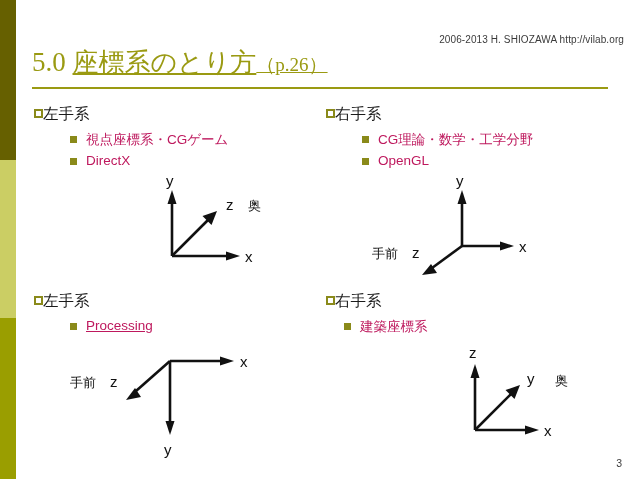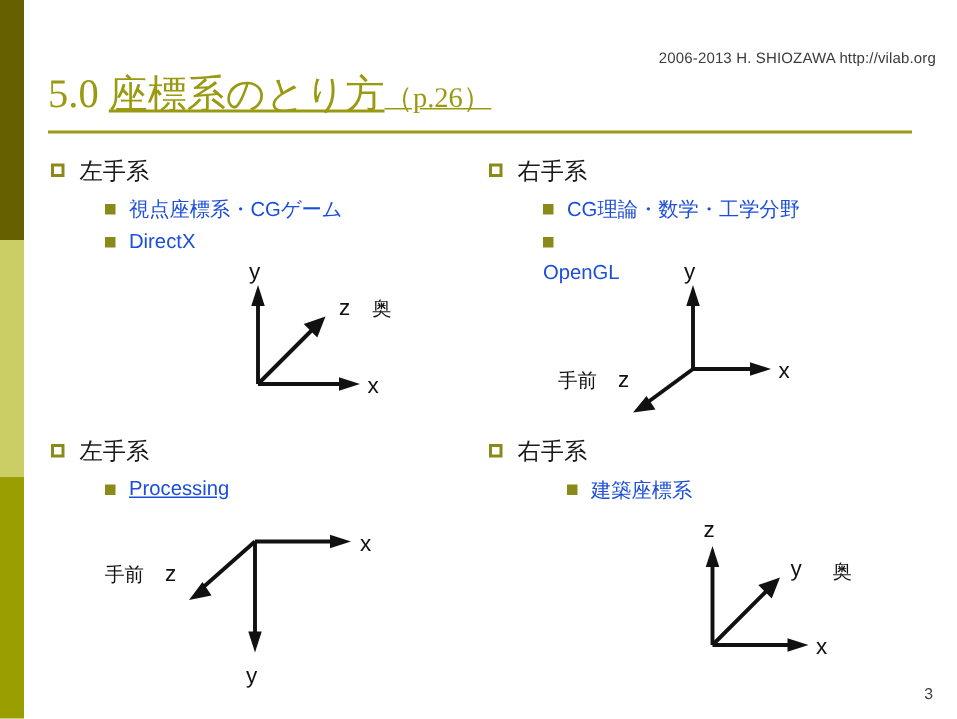--- a/index.html
+++ b/index.html
@@ -36,27 +36,27 @@
   #title .pg  { font-size:19px;text-decoration:underline; }
 
   #title-rule {
     position:absolute; left:32px; top:87px; width:576px; height:2px;
     background:#9a9a12;
   }
 
   
   .bullet-l1 {
     position:absolute;
-    display:flex; align-items:flex-start; gap:10px;
+    display:flex; align-items:flex-start; 
     font-size:15.5px; color:#1a1a1a; white-space:nowrap;
   }
   .bullet-l2 {
     position:absolute;
     display:flex; align-items:flex-start; gap:9px;
-    font-size:13.5px; color:#1d4ed8; white-space:nowrap;
+    font-size:13.5px; color:#be185d; white-space:nowrap;
   }
   .mk-hollow {
     width:9px; height:9px; margin-top:5px; flex:0 0 auto;
     border:2px solid #8a8a1a; background:transparent;
   }
   .mk-solid {
     width:7px; height:7px; margin-top:5px; flex:0 0 auto;
     background:#8a8a1a;
   }
 
@@ -106,21 +106,21 @@
 </div>
 
 <div class="bullet-l1" style="left:326px; top:104px;">
   <span class="mk-hollow"></span>
   <span>右手系</span>
 </div>
 <div class="bullet-l2" style="left:362px; top:131px;">
   <span class="mk-solid"></span>
   <span>CG理論・数学・工学分野</span>
 </div>
-<div class="bullet-l2" style="left:362px; top:153px;flex-direction:column;">
+<div class="bullet-l2" style="left:362px; top:153px;">
   <span class="mk-solid"></span>
   <span>OpenGL</span>
 </div>
 
 <div class="diagram" style="left:150px; top:178px;">
   <svg width="150" height="95" viewBox="0 0 150 95">
 
     <line x1="22" y1="78" x2="22" y2="22" stroke="#111" stroke-width="2.6"></line>
     <polygon points="22,12 17.5,26 26.5,26" fill="#111"></polygon>
 
@@ -160,21 +160,21 @@
 </div>
 <div class="bullet-l2" style="left:70px; top:318px;text-decoration:underline;">
   <span class="mk-solid"></span>
   <span>Processing</span>
 </div>
 
 <div class="bullet-l1" style="left:326px; top:291px;">
   <span class="mk-hollow"></span>
   <span>右手系</span>
 </div>
-<div class="bullet-l2" style="left:378px; top:318px;">
+<div class="bullet-l2" style="left:344px; top:318px;">
   <span class="mk-solid"></span>
   <span>建築座標系</span>
 </div>
 
 <div class="diagram" style="left:70px; top:345px;">
   <svg width="200" height="115" viewBox="0 0 200 115">
 
     <line x1="100" y1="16" x2="152" y2="16" stroke="#111" stroke-width="2.6"></line>
     <polygon points="164,16 150,11.5 150,20.5" fill="#111"></polygon>
 

